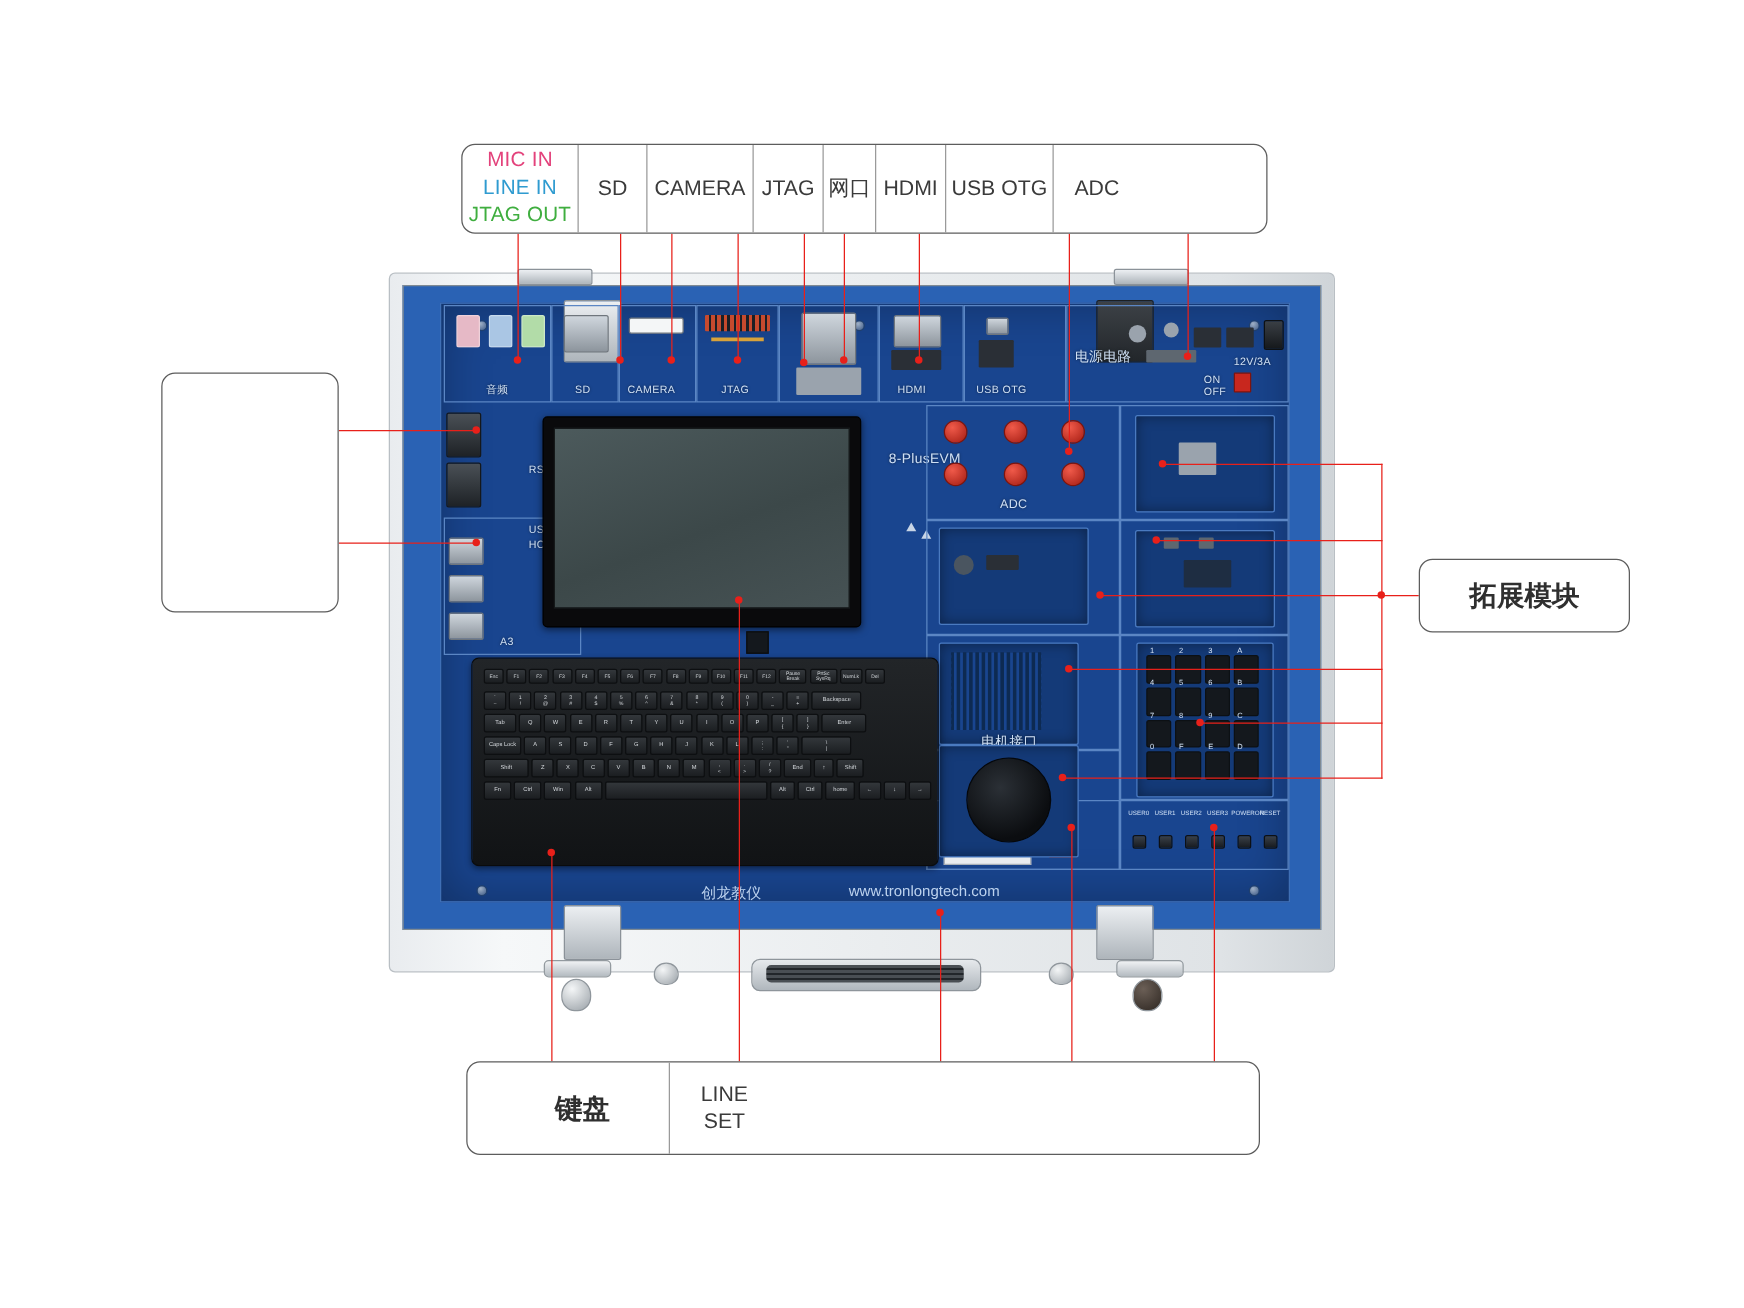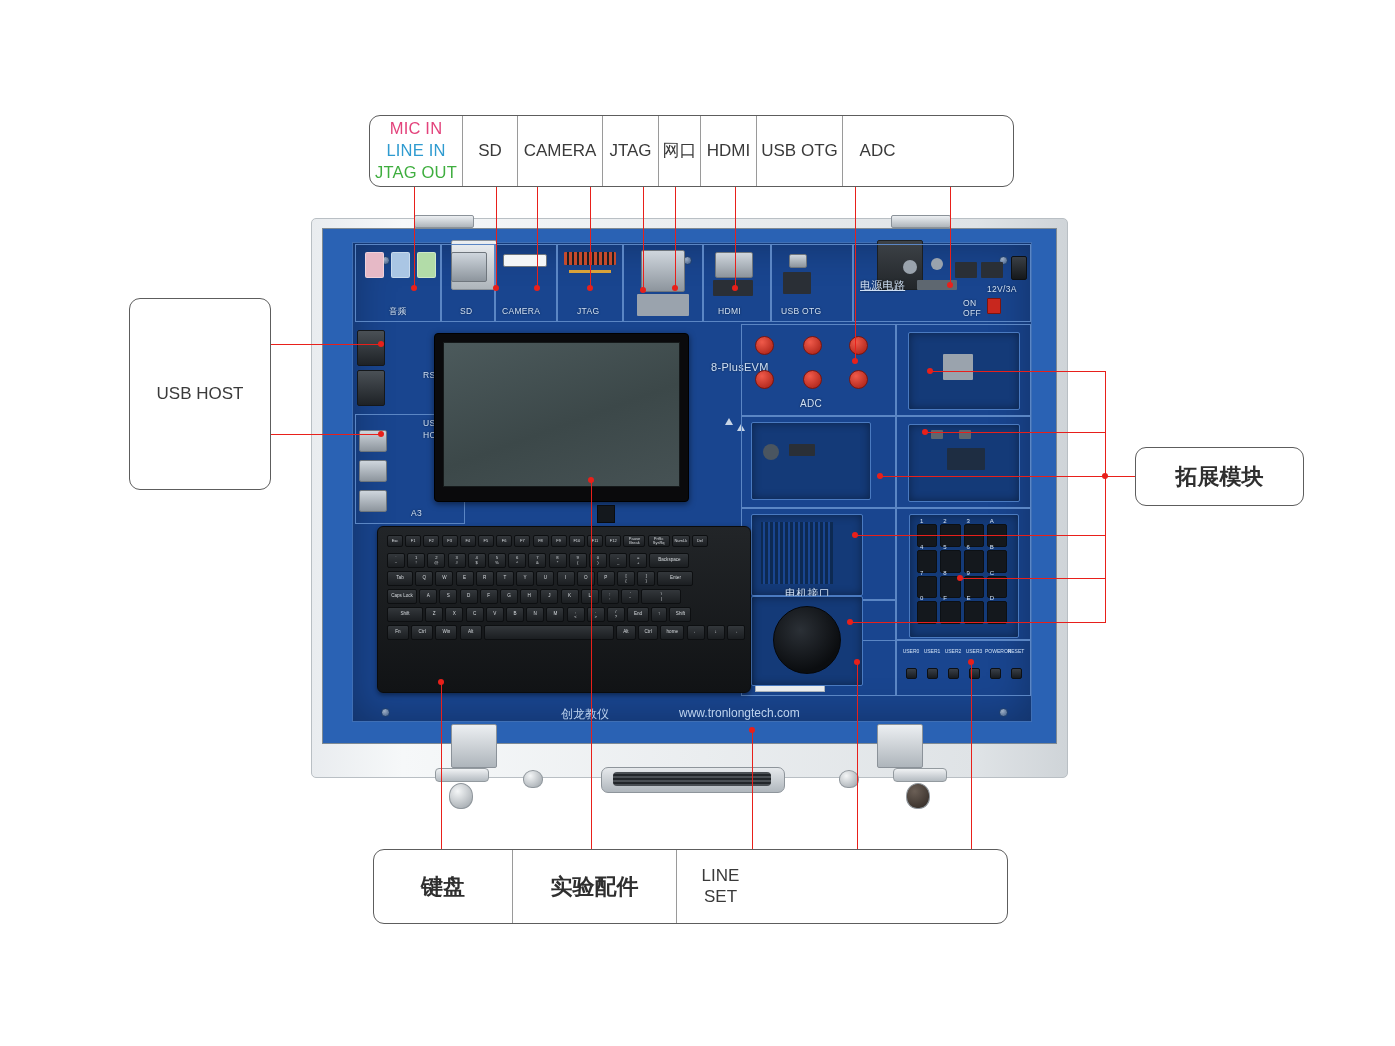--- a/index.html
+++ b/index.html
@@ -139,37 +139,31 @@
     </div>
   <div class="cell" style="width:86px;">
     <span>USB OTG</span>
     </div>
   <div class="cell" style="width:70px;">
     <span>ADC</span>
     </div>
 </div>
 
 <div class="callout" id="left-box" style="left:129px;top:298px;width:142px;height:192px;flex-direction:column;">
-  <div class="vcell">
-    <span>USB HOST</span>
-    </div>
 </div>
 
 <div class="callout" id="right-box" style="left:1135px;top:447px;width:169px;height:59px;">
   <div class="cell big" style="flex:1;">
     <span>拓展模块</span>
     </div>
 </div>
 
-<div class="callout" id="bottom-bar" style="left:373px;top:849px;width:635px;height:75px;">
+<div class="callout" id="bottom-bar" style="left:373px;top:849px;width:635px;height:75px;padding-left:23px;">
   <div class="cell big" style="width:138px;">
     <span>键盘</span>
-    </div>
-  <div class="cell big" style="width:164px;">
-    <span>实验配件</span>
     </div>
   <div class="cell" style="width:88px;flex-direction:column;font-size:17px;">
     <span>LINE</span>
     <span>SET</span>
     </div>
 </div>
 
 <div id="case">
   <div class="alu alu-frame"></div>
   <div class="lid-in"></div>
@@ -224,42 +218,42 @@
 
   <div class="metal" style="left:404px;top:34px;width:36px;height:24px;"></div>
   <div class="chip" style="left:402px;top:62px;width:40px;height:16px;"></div>
   <div class="slk" style="left:407px;top:88px;">HDMI</div>
 
   <div class="metal" style="left:478px;top:36px;width:16px;height:12px;"></div>
   <div class="chip" style="left:472px;top:54px;width:28px;height:22px;"></div>
   <div class="slk" style="left:470px;top:88px;">USB OTG</div>
 
   <div class="sec" style="left:542px;top:26px;width:178px;height:78px;"></div>
-  <div class="slk big2" style="left:549px;top:60px;text-decoration:underline;">电源电路</div>
+  <div class="slk big2" style="left:549px;top:60px;">电源电路</div>
   <div class="chip g" style="left:592px;top:42px;width:14px;height:14px;border-radius:50%;"></div>
   <div class="chip g" style="left:620px;top:40px;width:12px;height:12px;border-radius:50%;"></div>
   <div class="chip" style="left:644px;top:44px;width:22px;height:16px;"></div>
   <div class="chip" style="left:670px;top:44px;width:22px;height:16px;"></div>
   <div class="chip l" style="left:606px;top:62px;width:40px;height:10px;"></div>
   <div class="metal" style="left:700px;top:38px;width:14px;height:22px;background:linear-gradient(180deg,#3a3f45,#15181b);border-color:#0d1013;"></div>
   <div class="slk" style="left:676px;top:66px;">12V/3A</div>
   <div class="slk" style="left:652px;top:80px;">ON</div>
   <div class="slk" style="left:652px;top:90px;">OFF</div>
   <div class="redblk" style="left:676px;top:80px;width:12px;height:14px;"></div>
 
   <div class="metal" style="left:46px;top:112px;width:26px;height:34px;background:linear-gradient(180deg,#4a5056,#1e2226);border-color:#15181b;"></div>
   <div class="metal" style="left:46px;top:152px;width:26px;height:34px;background:linear-gradient(180deg,#4a5056,#1e2226);border-color:#15181b;"></div>
   <div class="slk" style="left:112px;top:152px;">RS</div>
   <div class="sec" style="left:44px;top:196px;width:110px;height:110px;"></div>
   <div class="slk" style="left:112px;top:200px;">US</div>
   <div class="slk" style="left:112px;top:212px;">HO</div>
   <div class="metal" style="left:48px;top:212px;width:26px;height:20px;"></div>
   <div class="metal" style="left:48px;top:242px;width:26px;height:20px;"></div>
   <div class="metal" style="left:48px;top:272px;width:26px;height:20px;"></div>
-  <div class="slk" style="left:100px;top:290px;">A3</div>
+  <div class="slk" style="left:89px;top:290px;">A3</div>
 
   <div class="slk big2" style="left:400px;top:143px;">8-PlusEVM</div>
   <div class="tri" style="left:414px;top:200px;"></div>
   <div class="tri" style="left:426px;top:206px;"></div>
 
   <div class="sec" style="left:430px;top:106px;width:155px;height:92px;"></div>
   <div class="pot" style="left:444px;top:118px;width:17px;height:17px;"></div>
   <div class="pot" style="left:492px;top:118px;width:17px;height:17px;"></div>
   <div class="pot" style="left:538px;top:118px;width:17px;height:17px;"></div>
   <div class="pot" style="left:444px;top:152px;width:17px;height:17px;"></div>

